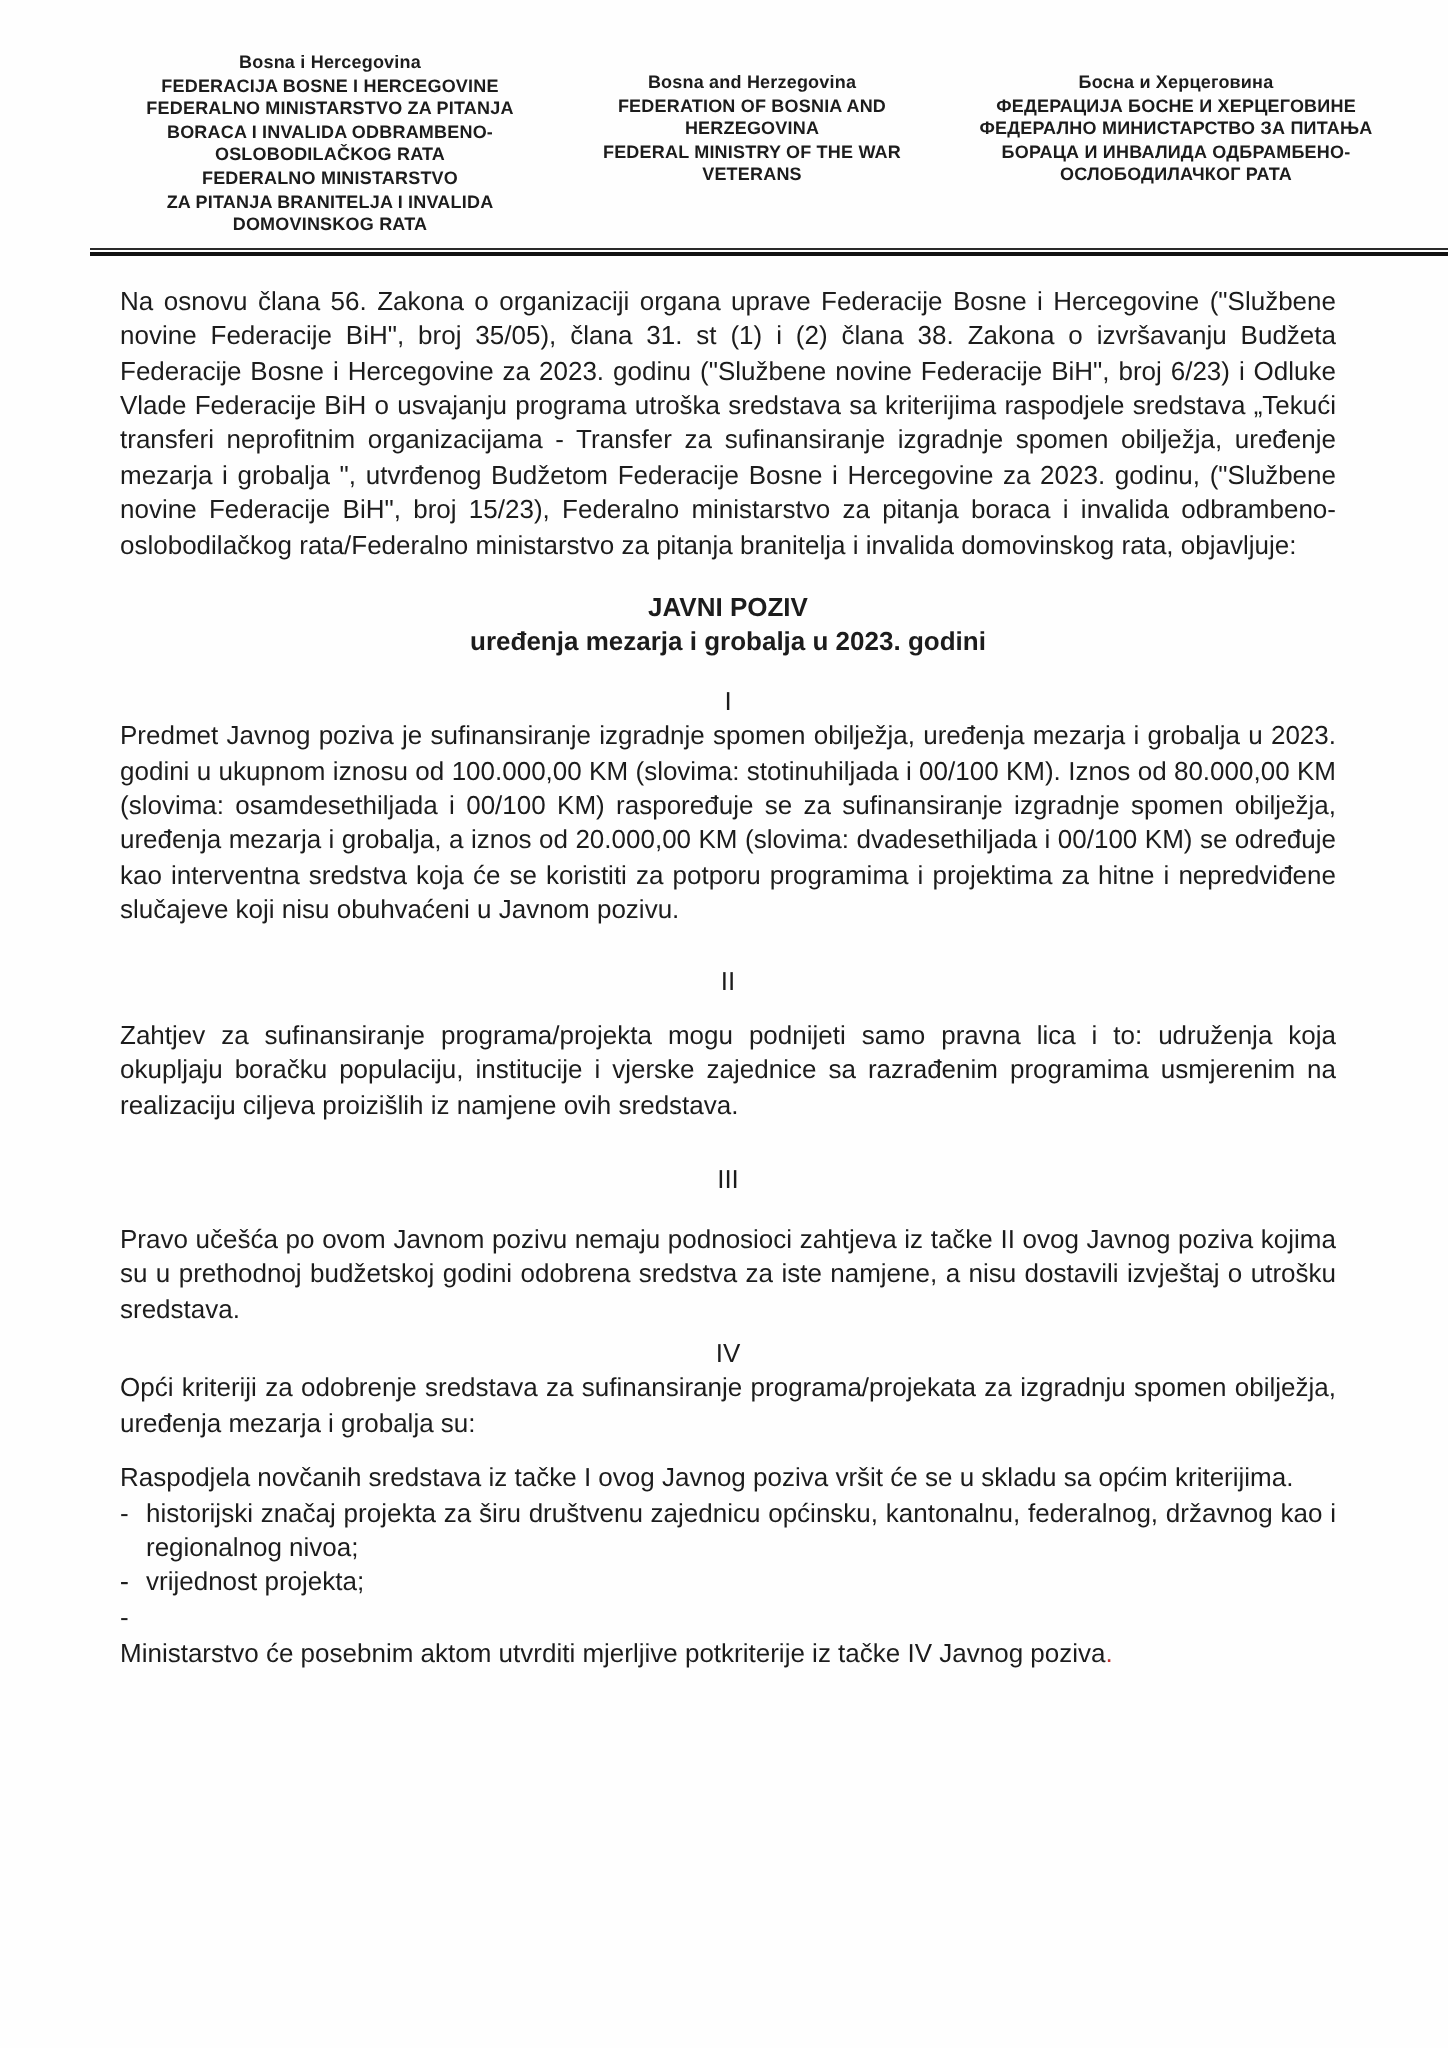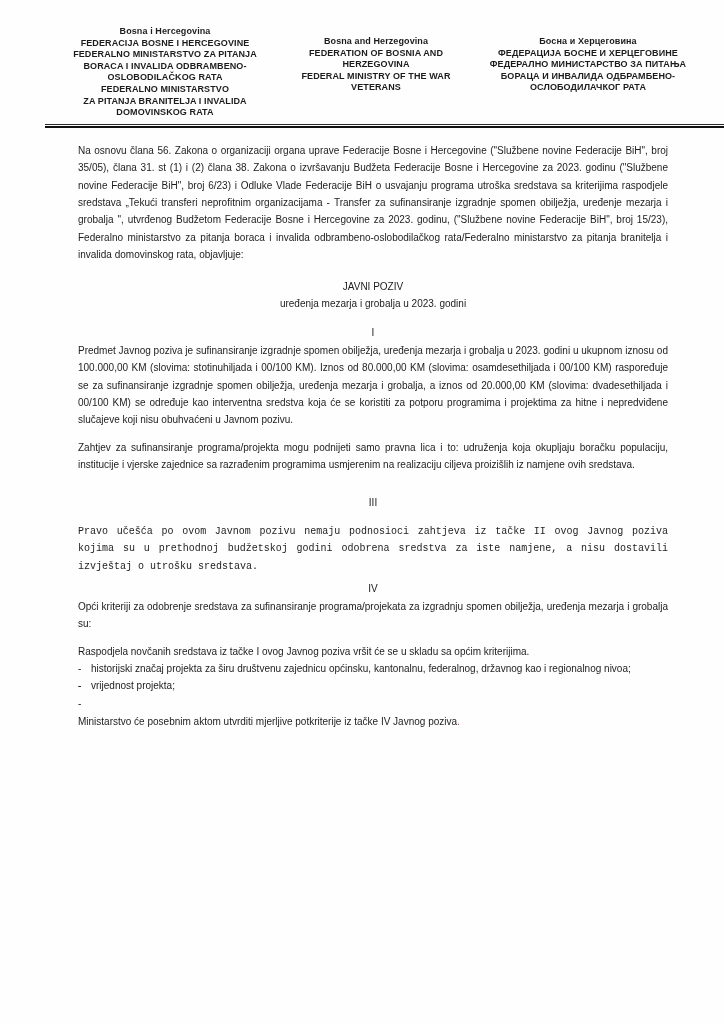--- a/index.html
+++ b/index.html
@@ -33,39 +33,39 @@
 
   .rule {
     margin: 5px 0 0 45px;
     height: 4px;
     border-top: 1px solid #2a2a2a;
     border-bottom: 2px solid #111111;
   }
 
   
   .doc-body {
-    margin: 14px 56px 0 78px;
-    font-size: 10px;
+    margin: 14px 56px 0 60px;
+    font-size: 13px;
     line-height: 17.4px;
   }
   .para.justify { text-align: justify; }
 
   .title-block {
     margin-top: 14px;
     text-align: center;
-    font-weight: normal;
+    font-weight: bold;
   }
 
   .numeral { text-align: center; }
   .num-1 { margin-top: 12px; }
   .num-2 { margin-top: 18px; }
   .num-3 { margin-top: 20px; }
   .num-4 { margin-top: 5px; }
   .sec2-body { margin-top: 10px; }
-  .sec3-body { margin-top: 12px; font-family: Liberation Mono, monospace; }
+  .sec3-body { margin-top: 12px; }
   .sec4-p1 { margin-top: 10px; }
 
   ul.criteria { list-style: none; }
   ul.criteria li {
     position: relative;
     padding-left: 13px;
     text-align: justify;
   }
   ul.criteria li .dash { position: absolute; left: 0; }
 
@@ -111,20 +111,21 @@
     <p class="para justify">Na osnovu člana 56. Zakona o organizaciji organa uprave Federacije Bosne i Hercegovine ("Službene novine Federacije BiH", broj 35/05), člana 31. st (1) i (2) člana 38. Zakona o izvršavanju Budžeta Federacije Bosne i Hercegovine za 2023. godinu ("Službene novine Federacije BiH", broj 6/23) i Odluke Vlade Federacije BiH o usvajanju programa utroška sredstava sa kriterijima raspodjele sredstava „Tekući transferi neprofitnim organizacijama - Transfer za sufinansiranje izgradnje spomen obilježja, uređenje mezarja i grobalja ", utvrđenog Budžetom Federacije Bosne i Hercegovine za 2023. godinu, ("Službene novine Federacije BiH", broj 15/23), Federalno ministarstvo za pitanja boraca i invalida odbrambeno-oslobodilačkog rata/Federalno ministarstvo za pitanja branitelja i invalida domovinskog rata, objavljuje:</p>
 
     <div class="title-block">
       <div>JAVNI POZIV</div>
       <div>uređenja mezarja i grobalja u 2023. godini</div>
     </div>
 
     <div class="numeral num-1">I</div>
     <p class="para justify">Predmet Javnog poziva je sufinansiranje izgradnje spomen obilježja, uređenja mezarja i grobalja u 2023. godini u ukupnom iznosu od 100.000,00 KM (slovima: stotinuhiljada i 00/100 KM). Iznos od 80.000,00 KM (slovima: osamdesethiljada i 00/100 KM) raspoređuje se za sufinansiranje izgradnje spomen obilježja, uređenja mezarja i grobalja, a iznos od 20.000,00 KM (slovima: dvadesethiljada i 00/100 KM) se određuje kao interventna sredstva koja će se koristiti za potporu programima i projektima za hitne i nepredviđene slučajeve koji nisu obuhvaćeni u Javnom pozivu.</p>
 
+    <div class="numeral num-2">II</div>
     <p class="para justify sec2-body">Zahtjev za sufinansiranje programa/projekta mogu podnijeti samo pravna lica i to: udruženja koja okupljaju boračku populaciju, institucije i vjerske zajednice sa razrađenim programima usmjerenim na realizaciju ciljeva proizišlih iz namjene ovih sredstava.</p>
 
     <div class="numeral num-3">III</div>
     <p class="para justify sec3-body">Pravo učešća po ovom Javnom pozivu nemaju podnosioci zahtjeva iz tačke II ovog Javnog poziva kojima su u prethodnoj budžetskoj godini odobrena sredstva za iste namjene, a nisu dostavili izvještaj o utrošku sredstava.</p>
 
     <div class="numeral num-4">IV</div>
     <p class="para justify">Opći kriteriji za odobrenje sredstava za sufinansiranje programa/projekata za izgradnju spomen obilježja, uređenja mezarja i grobalja su:</p>
     <p class="para justify sec4-p1">Raspodjela novčanih sredstava iz tačke I ovog Javnog poziva vršit će se u skladu sa općim kriterijima.</p>
 
     <ul class="criteria">

